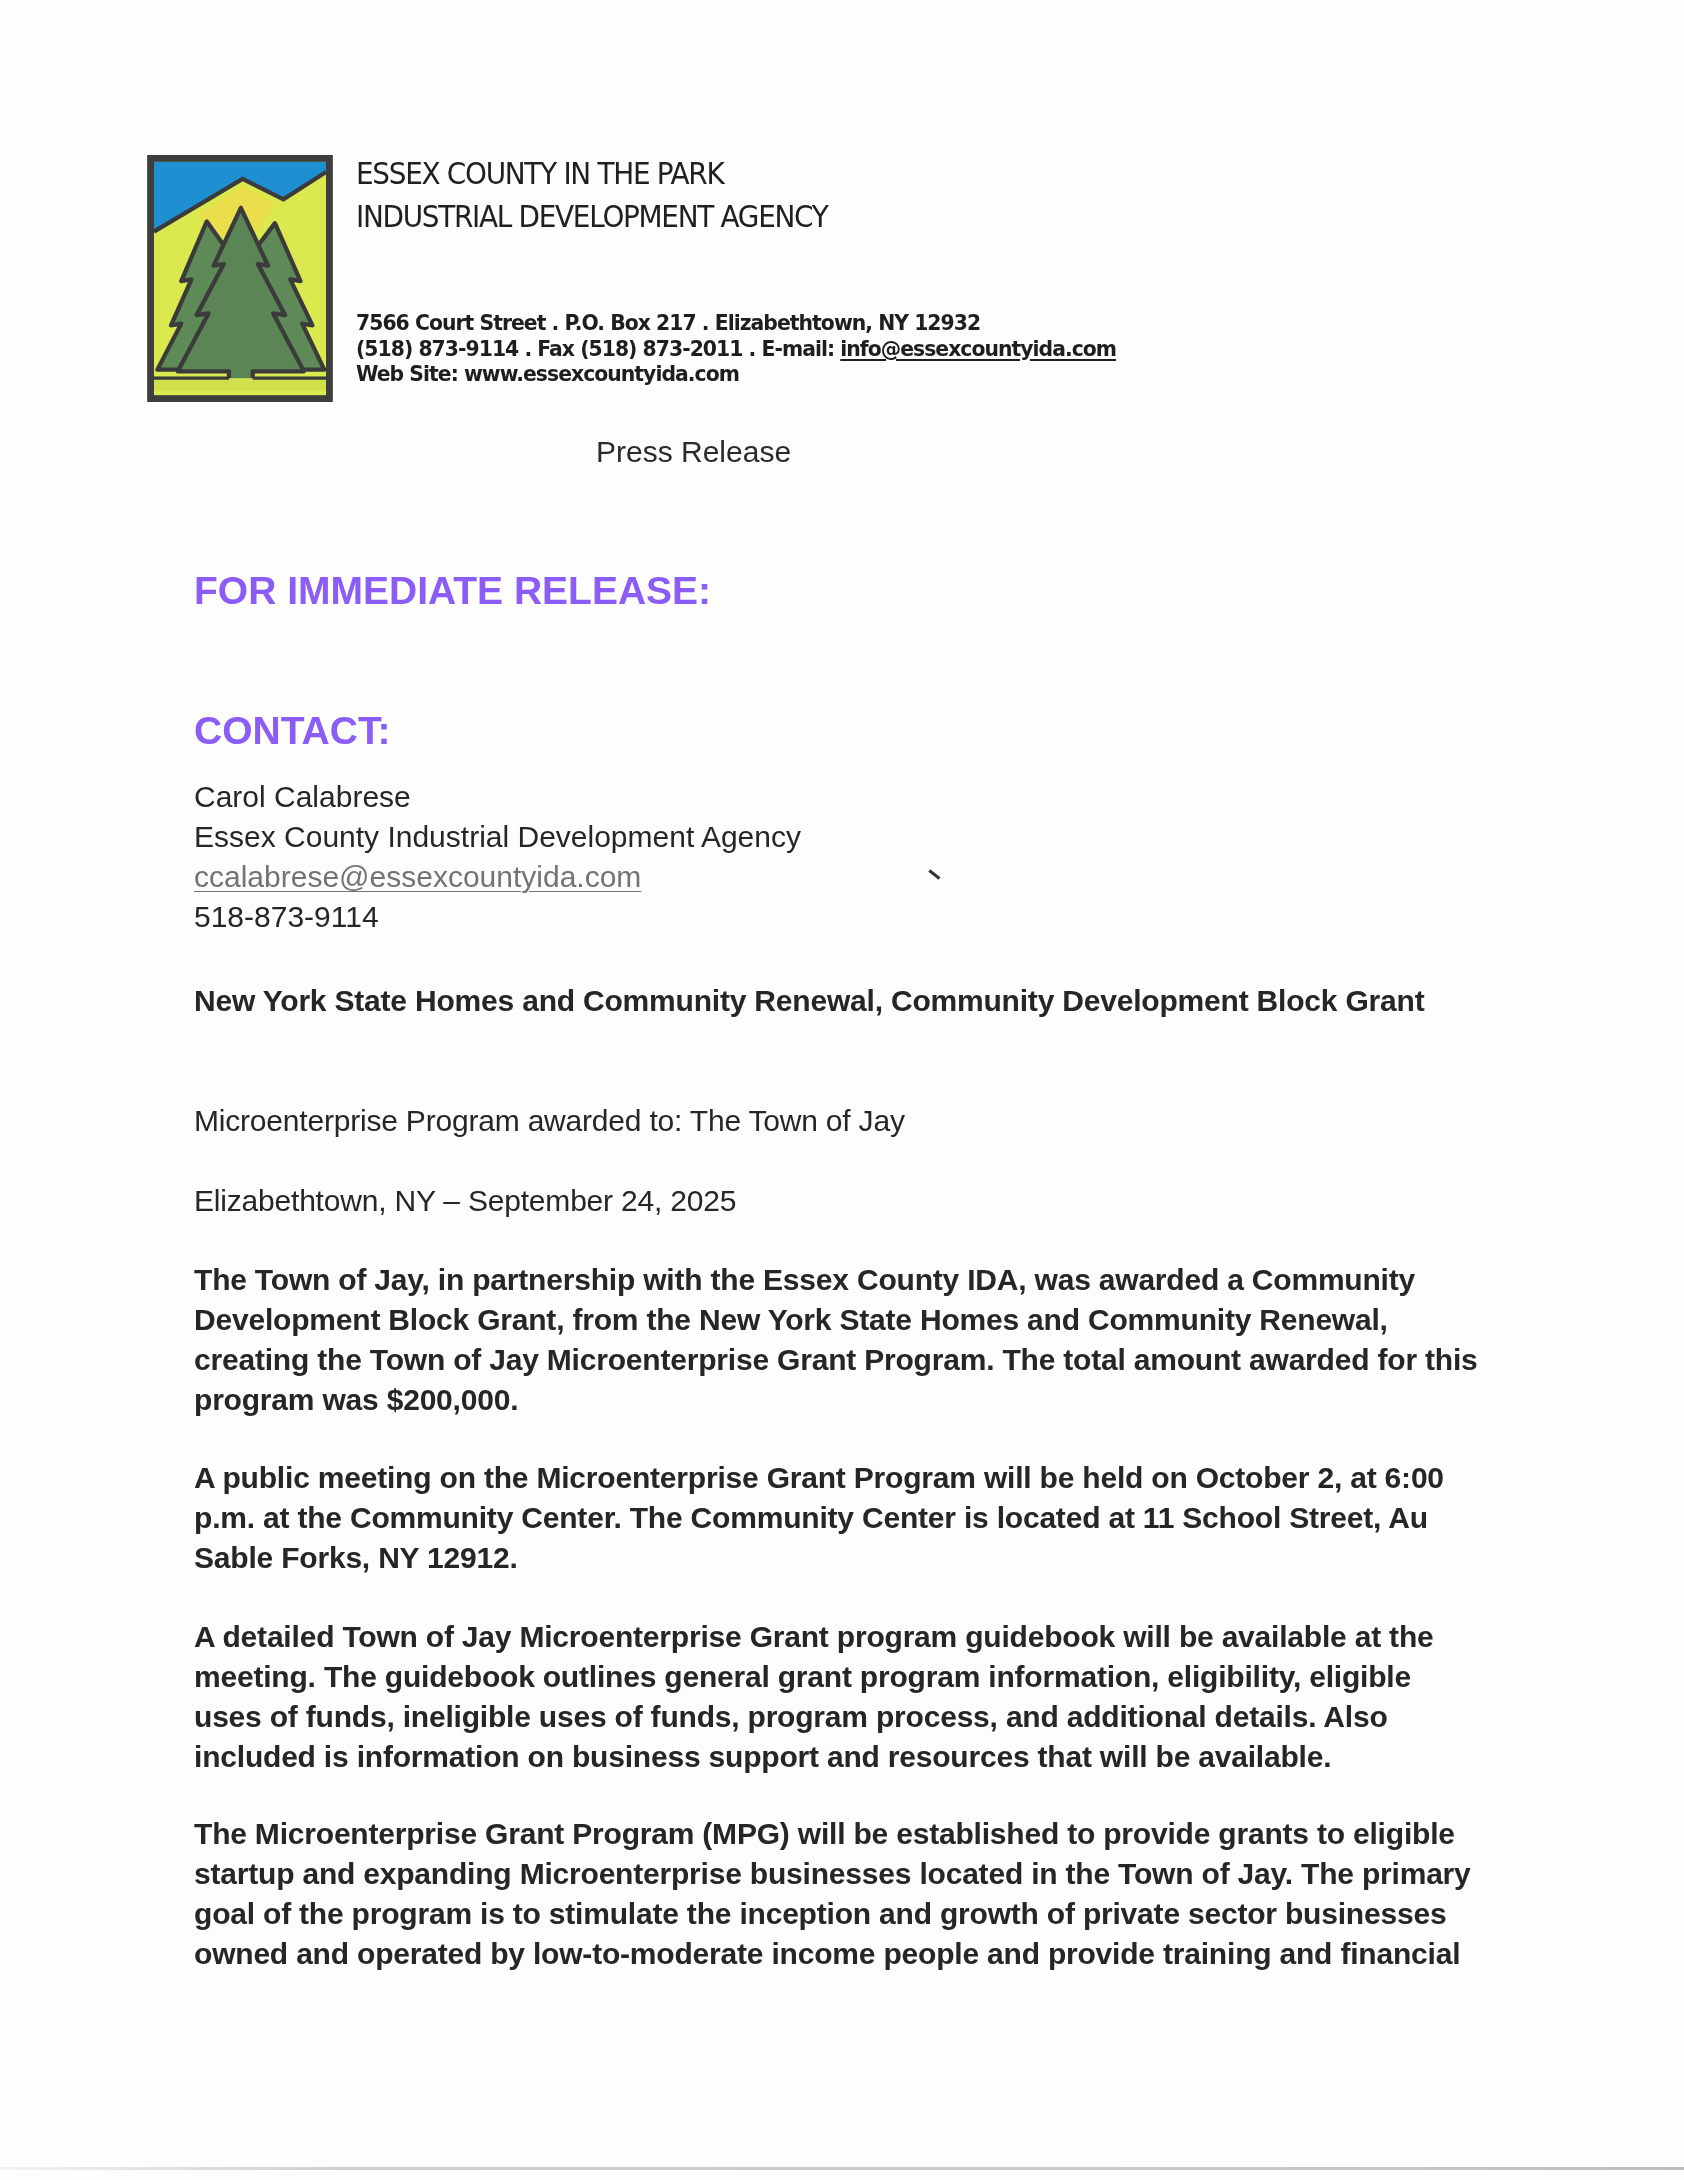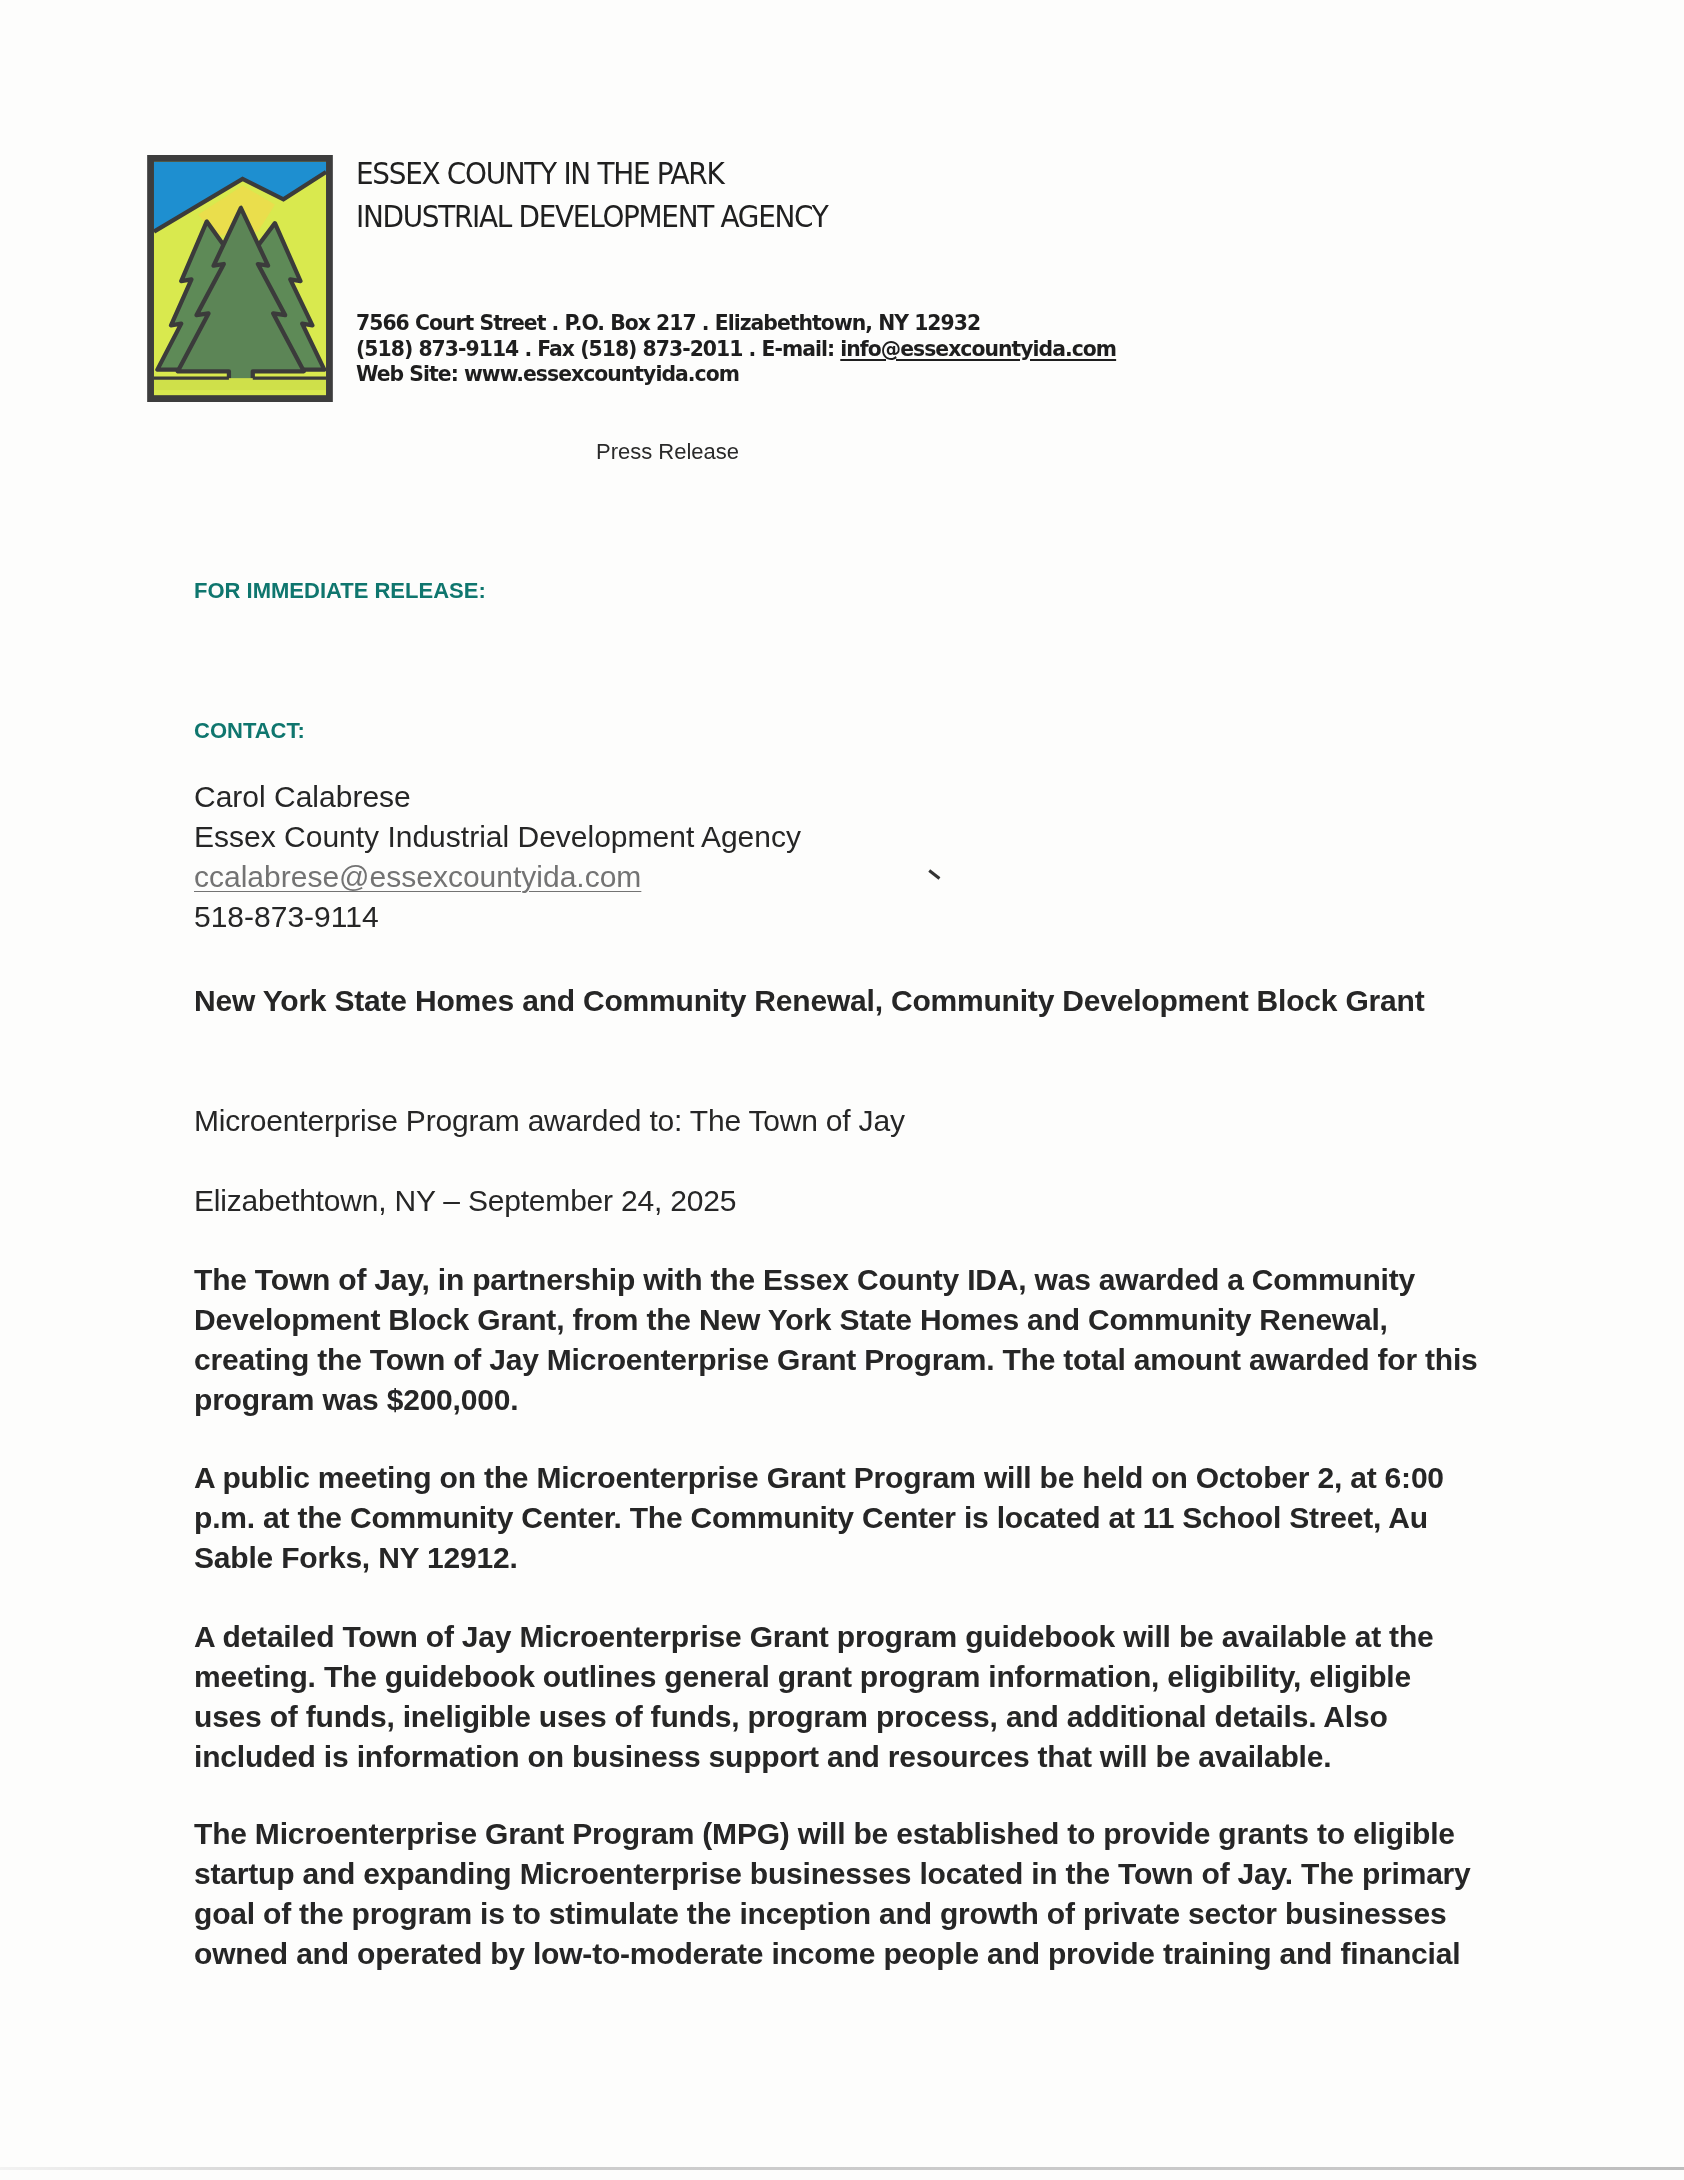--- a/index.html
+++ b/index.html
@@ -59,32 +59,32 @@
   .address .line { display: block; white-space: nowrap; }
   .address a {
     color: #1e1e1e;
     text-decoration: underline;
     text-underline-offset: 2.6px;
   }
   .doc-type {
     position: absolute;
     left: 596px;
     top: 433px;
-    font-size: 22px;
+    font-size: 30px;
     line-height: 37px;
     color: #2a2a2a;
   }
   
   .release-label, .contact-label {
     position: absolute;
     left: 194px;
     font-weight: bold;
-    font-size: 22px;
+    font-size: 39px;
     line-height: 37px;
-    color: #0f766e;
+    color: #8b5cf6;
   }
   .release-label { top: 572px; }
   .contact-label { top: 712px; }
   .contact-block {
     position: absolute;
     left: 194px;
     top: 777px;
     font-size: 30px;
     line-height: 40px;
     color: #262626;

